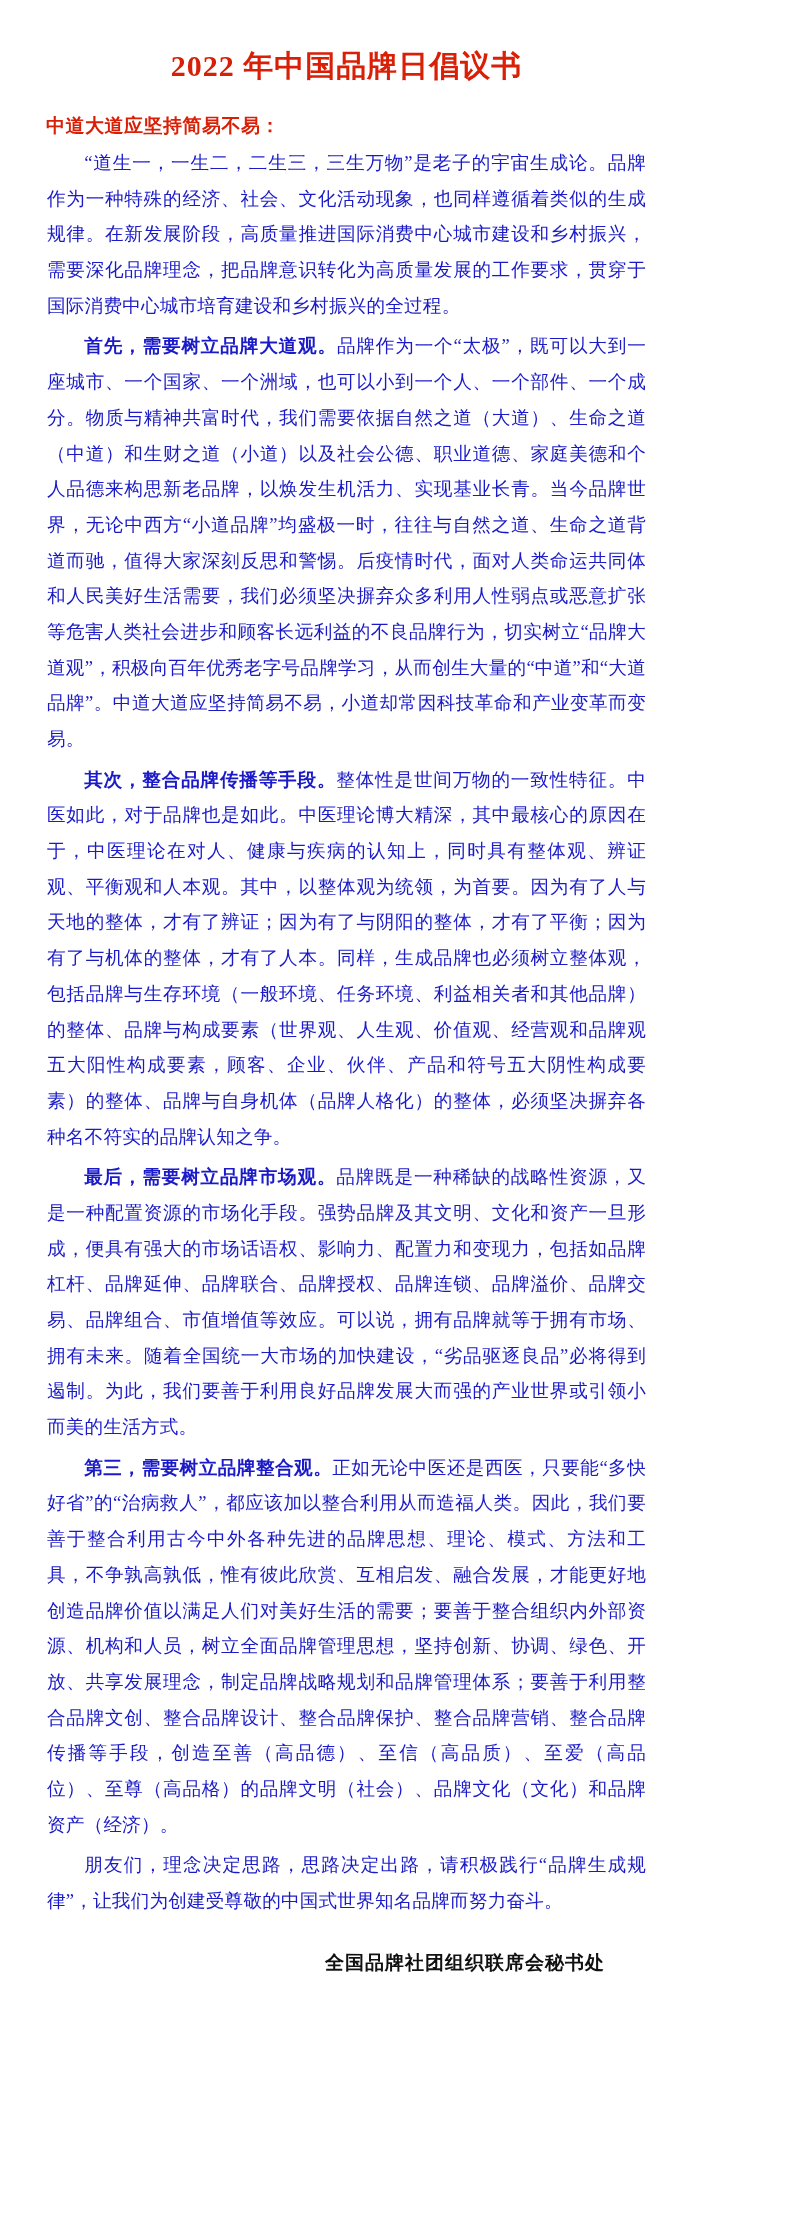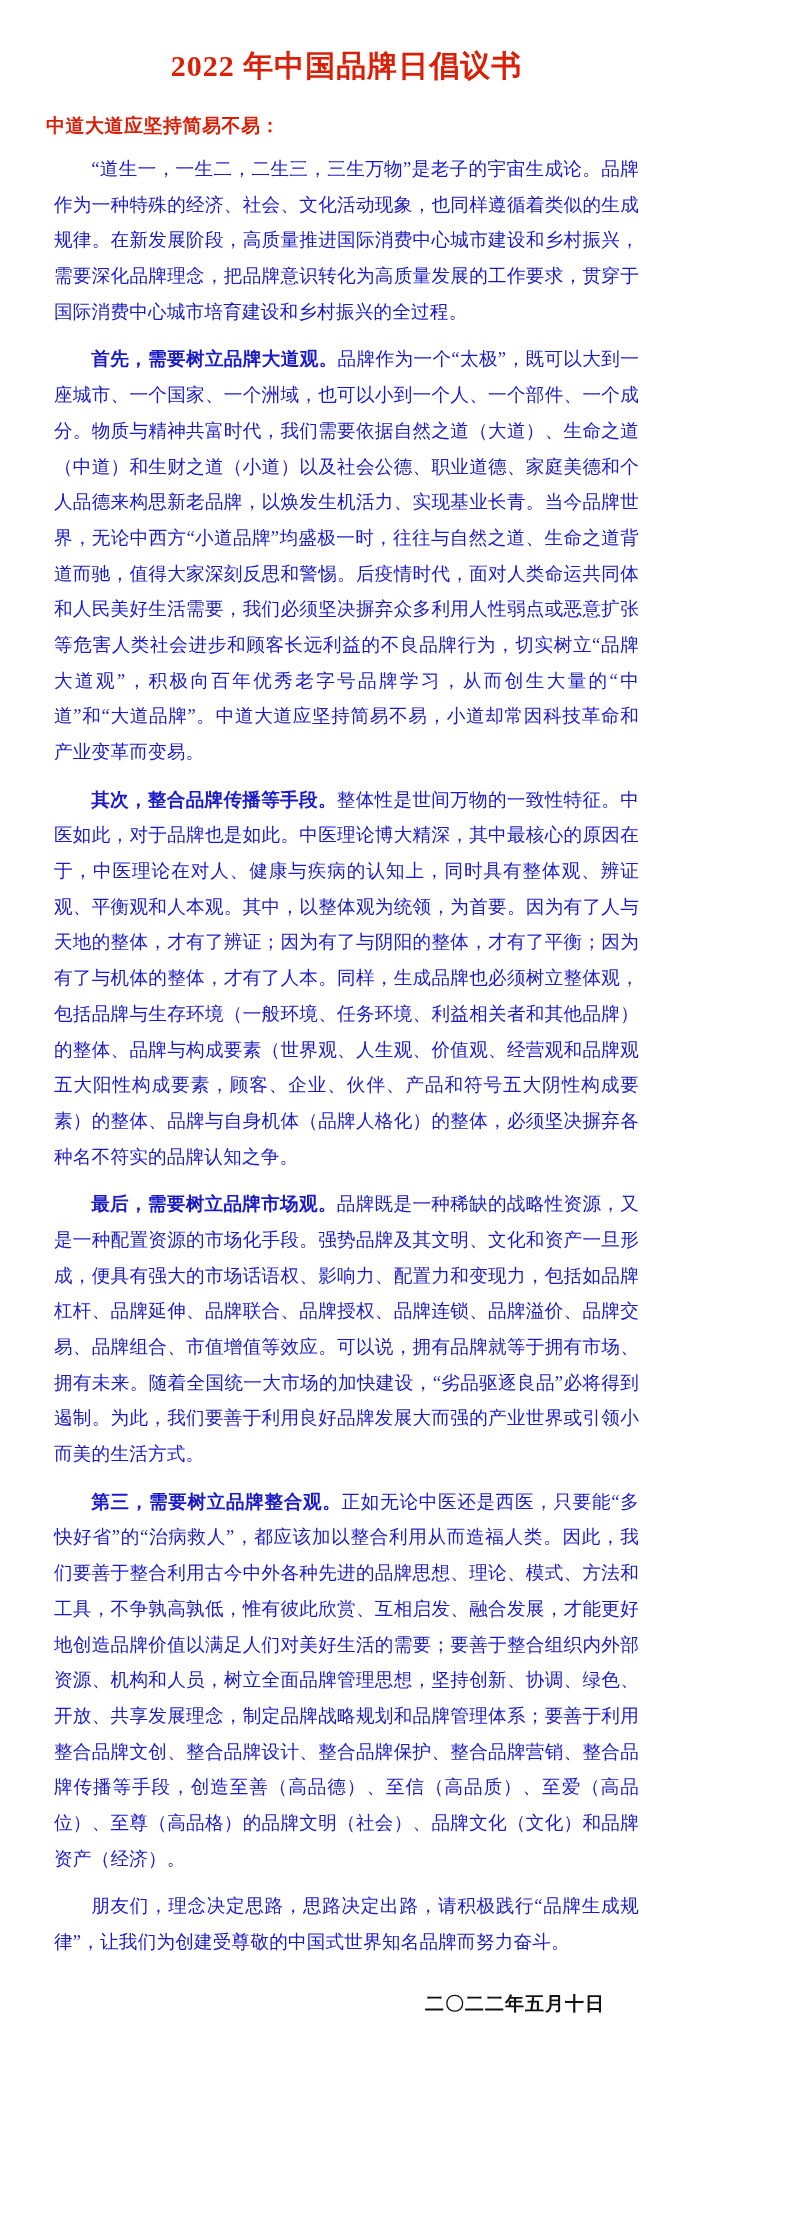--- a/index.html
+++ b/index.html
@@ -38,21 +38,21 @@
   .body-text {
     color: #1a1ac8;
     font-size: 18.6px;
     line-height: 1.92;
     text-align: justify;
     text-justify: inter-ideograph;
     margin: 0 6px;
     letter-spacing: 0.2px;
   }
   .para {
-    margin: 12px;
+    margin: 5px;
     text-indent: 2em;
   }
   .lead {
     font-weight: bold;
   }
   .sign-block {
     margin-top: 26px;
     text-align: right;
     padding-right: 52px;
     color: #111111;
@@ -90,16 +90,16 @@
     </p>
     <p class="para">
       <span class="lead">第三，需要树立品牌整合观。</span><span>正如无论中医还是西医，只要能“多快好省”的“治病救人”，都应该加以整合利用从而造福人类。因此，我们要善于整合利用古今中外各种先进的品牌思想、理论、模式、方法和工具，不争孰高孰低，惟有彼此欣赏、互相启发、融合发展，才能更好地创造品牌价值以满足人们对美好生活的需要；要善于整合组织内外部资源、机构和人员，树立全面品牌管理思想，坚持创新、协调、绿色、开放、共享发展理念，制定品牌战略规划和品牌管理体系；要善于利用整合品牌文创、整合品牌设计、整合品牌保护、整合品牌营销、整合品牌传播等手段，创造至善（高品德）、至信（高品质）、至爱（高品位）、至尊（高品格）的品牌文明（社会）、品牌文化（文化）和品牌资产（经济）。</span>
     </p>
     <p class="para">
       <span class="lead"></span><span>朋友们，理念决定思路，思路决定出路，请积极践行“品牌生成规律”，让我们为创建受尊敬的中国式世界知名品牌而努力奋斗。</span>
     </p>
   </div>
 
   <div class="sign-block">
-    <span class="sign-line">二〇二二年五月十日</span>
+    <span class="sign-line">全国品牌社团组织联席会秘书处</span>
   </div>
 
 </div>
 
 </body></html>

